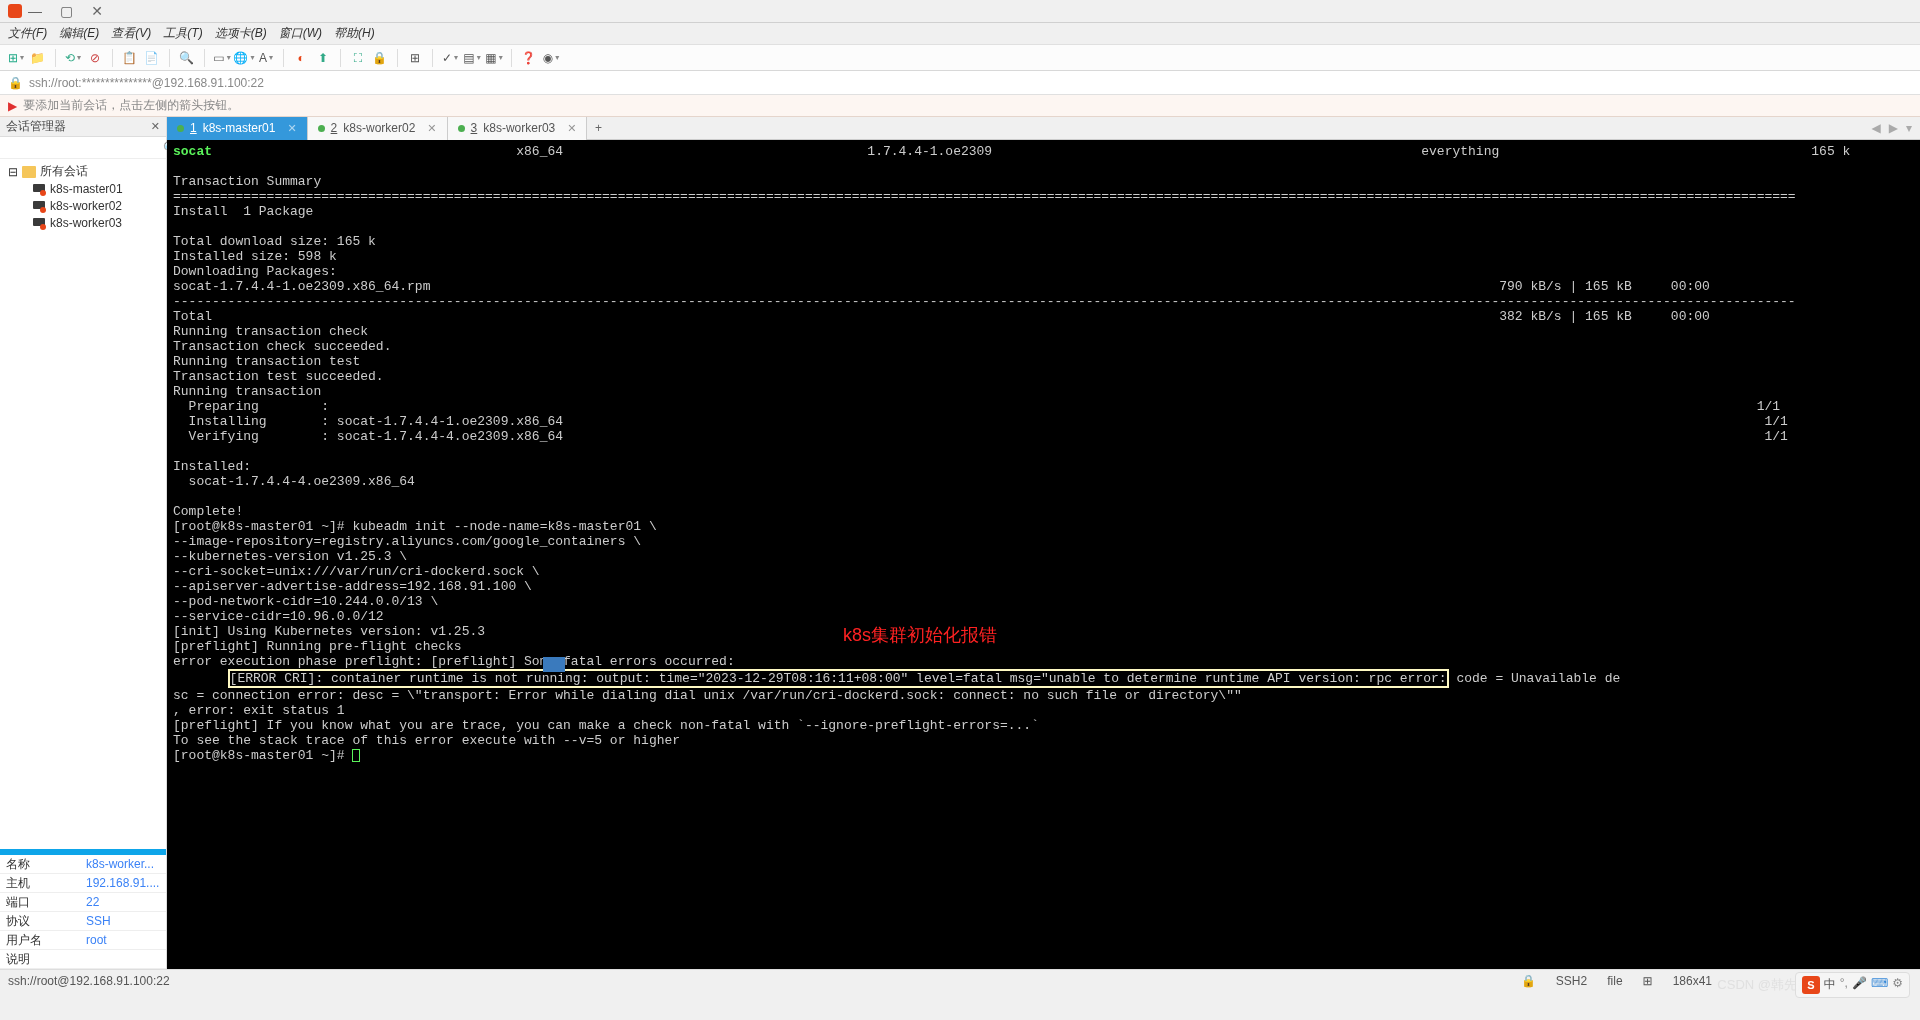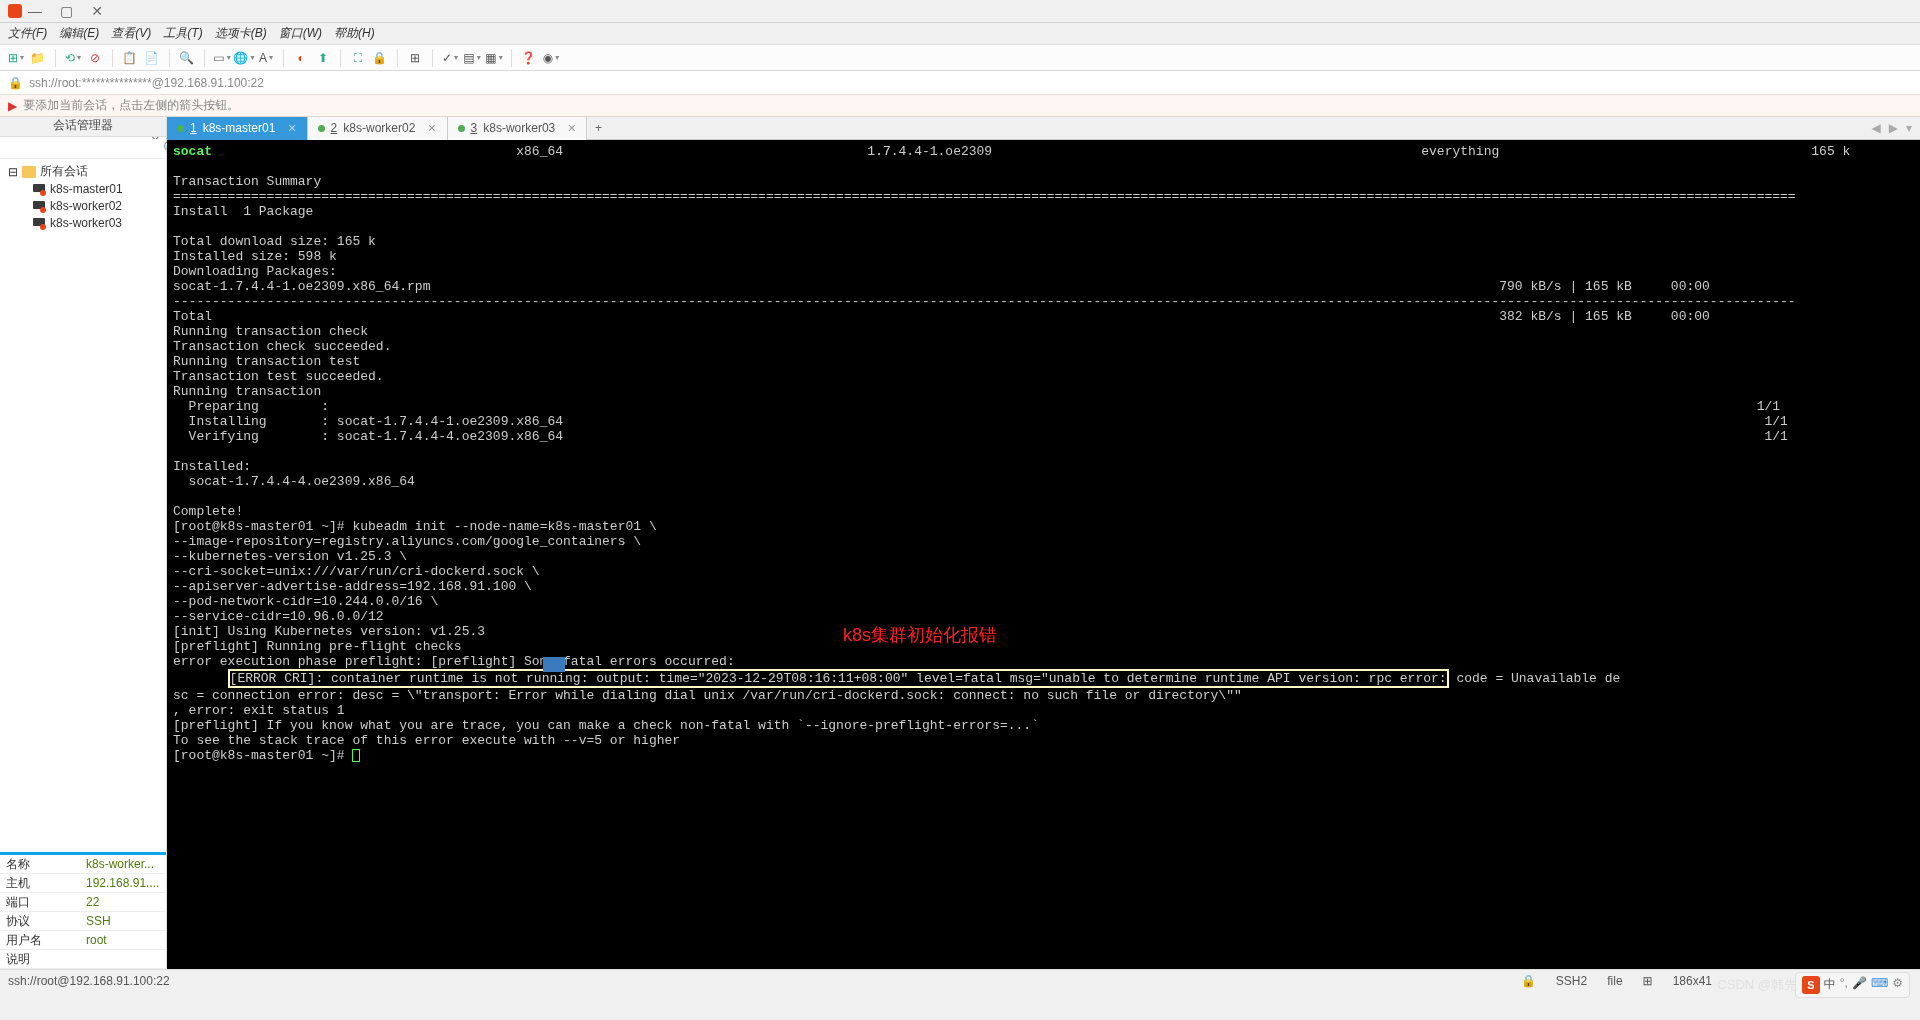--- a/index.html
+++ b/index.html
@@ -12,36 +12,36 @@
     .toolbar { height: 26px; background: #fcfcfc; display: flex; align-items: center; padding: 0 8px; gap: 6px; border-bottom: 1px solid #d8d8d8; }
     .tb-icon { width: 16px; height: 16px; display: inline-flex; align-items: center; justify-content: center; color: #555; }
     .tb-sep { width: 1px; height: 18px; background: #ddd; margin: 0 3px; }
     .tb-drop::after { content: "▾"; font-size: 8px; margin-left: 2px; color: #888; }
     .addrbar { height: 24px; background: #fff; display: flex; align-items: center; padding: 0 8px; border-bottom: 1px solid #e0e0e0; color: #888; }
     .addrbar .lock { color: #cc8800; margin-right: 6px; }
     .hintbar { height: 22px; background: #fdf6f2; display: flex; align-items: center; padding: 0 8px; color: #888; border-bottom: 1px solid #e5d5cc; }
     .hintbar .flag { color: #e03030; margin-right: 6px; }
     .workspace { display: flex; height: 852px; }
     .sidebar { width: 167px; background: #fff; border-right: 1px solid #ddd; display: flex; flex-direction: column; }
-    .sidebar-header { height: 20px; background: #f0f0f0; border-bottom: 1px solid #ddd; display: flex; align-items: center; padding: 0 6px; font-size: 12px; color: #444; flex-direction: column; }
+    .sidebar-header { height: 20px; background: #f0f0f0; border-bottom: 1px solid #ddd; display: flex; align-items: center; padding: 0 6px; font-size: 12px; color: #444; }
     .sidebar-header .close { margin-left: auto; color: #666; font-size: 11px; }
     .search-row { height: 22px; display: flex; align-items: center; border-bottom: 1px solid #eee; padding-right: 4px; }
     .search-row input { flex: 1; border: none; outline: none; padding: 2px 4px; font-size: 12px; }
     .search-row .mag { color: #888; }
     .tree { flex: 1; padding: 4px 0; color: #333; }
     .tree-item { display: flex; align-items: center; height: 17px; padding-left: 8px; gap: 4px; }
     .tree-item.child { padding-left: 32px; }
     .tree-ico { width: 14px; height: 12px; border-radius: 1px; }
     .folder { background: #f5c65a; }
     .sess { width: 14px; height: 14px; display: inline-block; }
     .sess svg { display: block; }
-    .props { border-top: 3px solid #0ea5e9; margin-top: 12px; }
+    .props { border-top: 6px solid #0ea5e9; margin-top: 12px; }
     .prow { display: flex; height: 19px; border-bottom: 1px solid #eee; }
     .plabel { width: 82px; padding-left: 6px; color: #333; display: flex; align-items: center; }
-    .pval { flex: 1; padding-left: 4px; color: #4d7c0f; display: flex; align-items: center; overflow: hidden; white-space: nowrap; }
+    .pval { flex: 1; padding-left: 4px; color: #3b82f6; display: flex; align-items: center; overflow: hidden; white-space: nowrap; }
     .tabs-term { flex: 1; display: flex; flex-direction: column; background: #fff; }
     .tabrow { height: 23px; background: #f0f0f0; display: flex; align-items: center; border-bottom: 1px solid #ccc; }
     .tab { height: 23px; display: flex; align-items: center; padding: 0 10px; gap: 6px; border-right: 1px solid #ccc; background: #f8f8f8; color: #555; font-size: 12px; position: relative; }
     .tab.active { background: #3498db; color: #fff; }
     .tab .dot { width: 7px; height: 7px; border-radius: 50%; background: #4caf50; }
     .tab .x { font-size: 11px; color: inherit; opacity: 0.6; margin-left: 6px; }
     .tab-add { width: 22px; display: flex; align-items: center; justify-content: center; color: #666; }
     .tabrow .nav { margin-left: auto; display: flex; gap: 8px; padding-right: 8px; color: #aaa; }
     .terminal { flex: 1; background: #000; color: #ccc; font-family: Consolas, "Courier New", monospace; font-size: 13px; line-height: 15px; padding: 4px 6px; white-space: pre; overflow: hidden; position: relative; }
     .term-green { color: #5af25a; font-weight: bold; }
@@ -243,21 +243,21 @@
 
 <span>Installed:</span>
 <span>  socat-1.7.4.4-4.oe2309.x86_64</span>
 
 <span>Complete!</span>
 <span>[root@k8s-master01 ~]# kubeadm init --node-name=k8s-master01 \</span>
 <span>--image-repository=registry.aliyuncs.com/google_containers \</span>
 <span>--kubernetes-version v1.25.3 \</span>
 <span>--cri-socket=unix:///var/run/cri-dockerd.sock \</span>
 <span>--apiserver-advertise-address=192.168.91.100 \</span>
-<span>--pod-network-cidr=10.244.0.0/16 \</span>
+<span>--pod-network-cidr=10.244.0.0/13 \</span>
 <span>--service-cidr=10.96.0.0/12</span>
 <span>[init] Using Kubernetes version: v1.25.3</span>
 <span>[preflight] Running pre-flight checks</span>
 <span>error execution phase preflight: [preflight] Some fatal errors occurred:</span>
 <span>       </span><span class="redbox">[ERROR CRI]: container runtime is not running: output: time="2023-12-29T08:16:11+08:00" level=fatal msg="unable to determine runtime API version: rpc error:</span><span> code = Unavailable de</span>
 <span>sc = connection error: desc = \"transport: Error while dialing dial unix /var/run/cri-dockerd.sock: connect: no such file or directory\""</span>
 <span>, error: exit status 1</span>
 <span>[preflight] If you know what you are trace, you can make a check non-fatal with `--ignore-preflight-errors=...`</span>
 <span>To see the stack trace of this error execute with --v=5 or higher</span>
 <span>[root@k8s-master01 ~]# </span><span class="cursor"></span>

